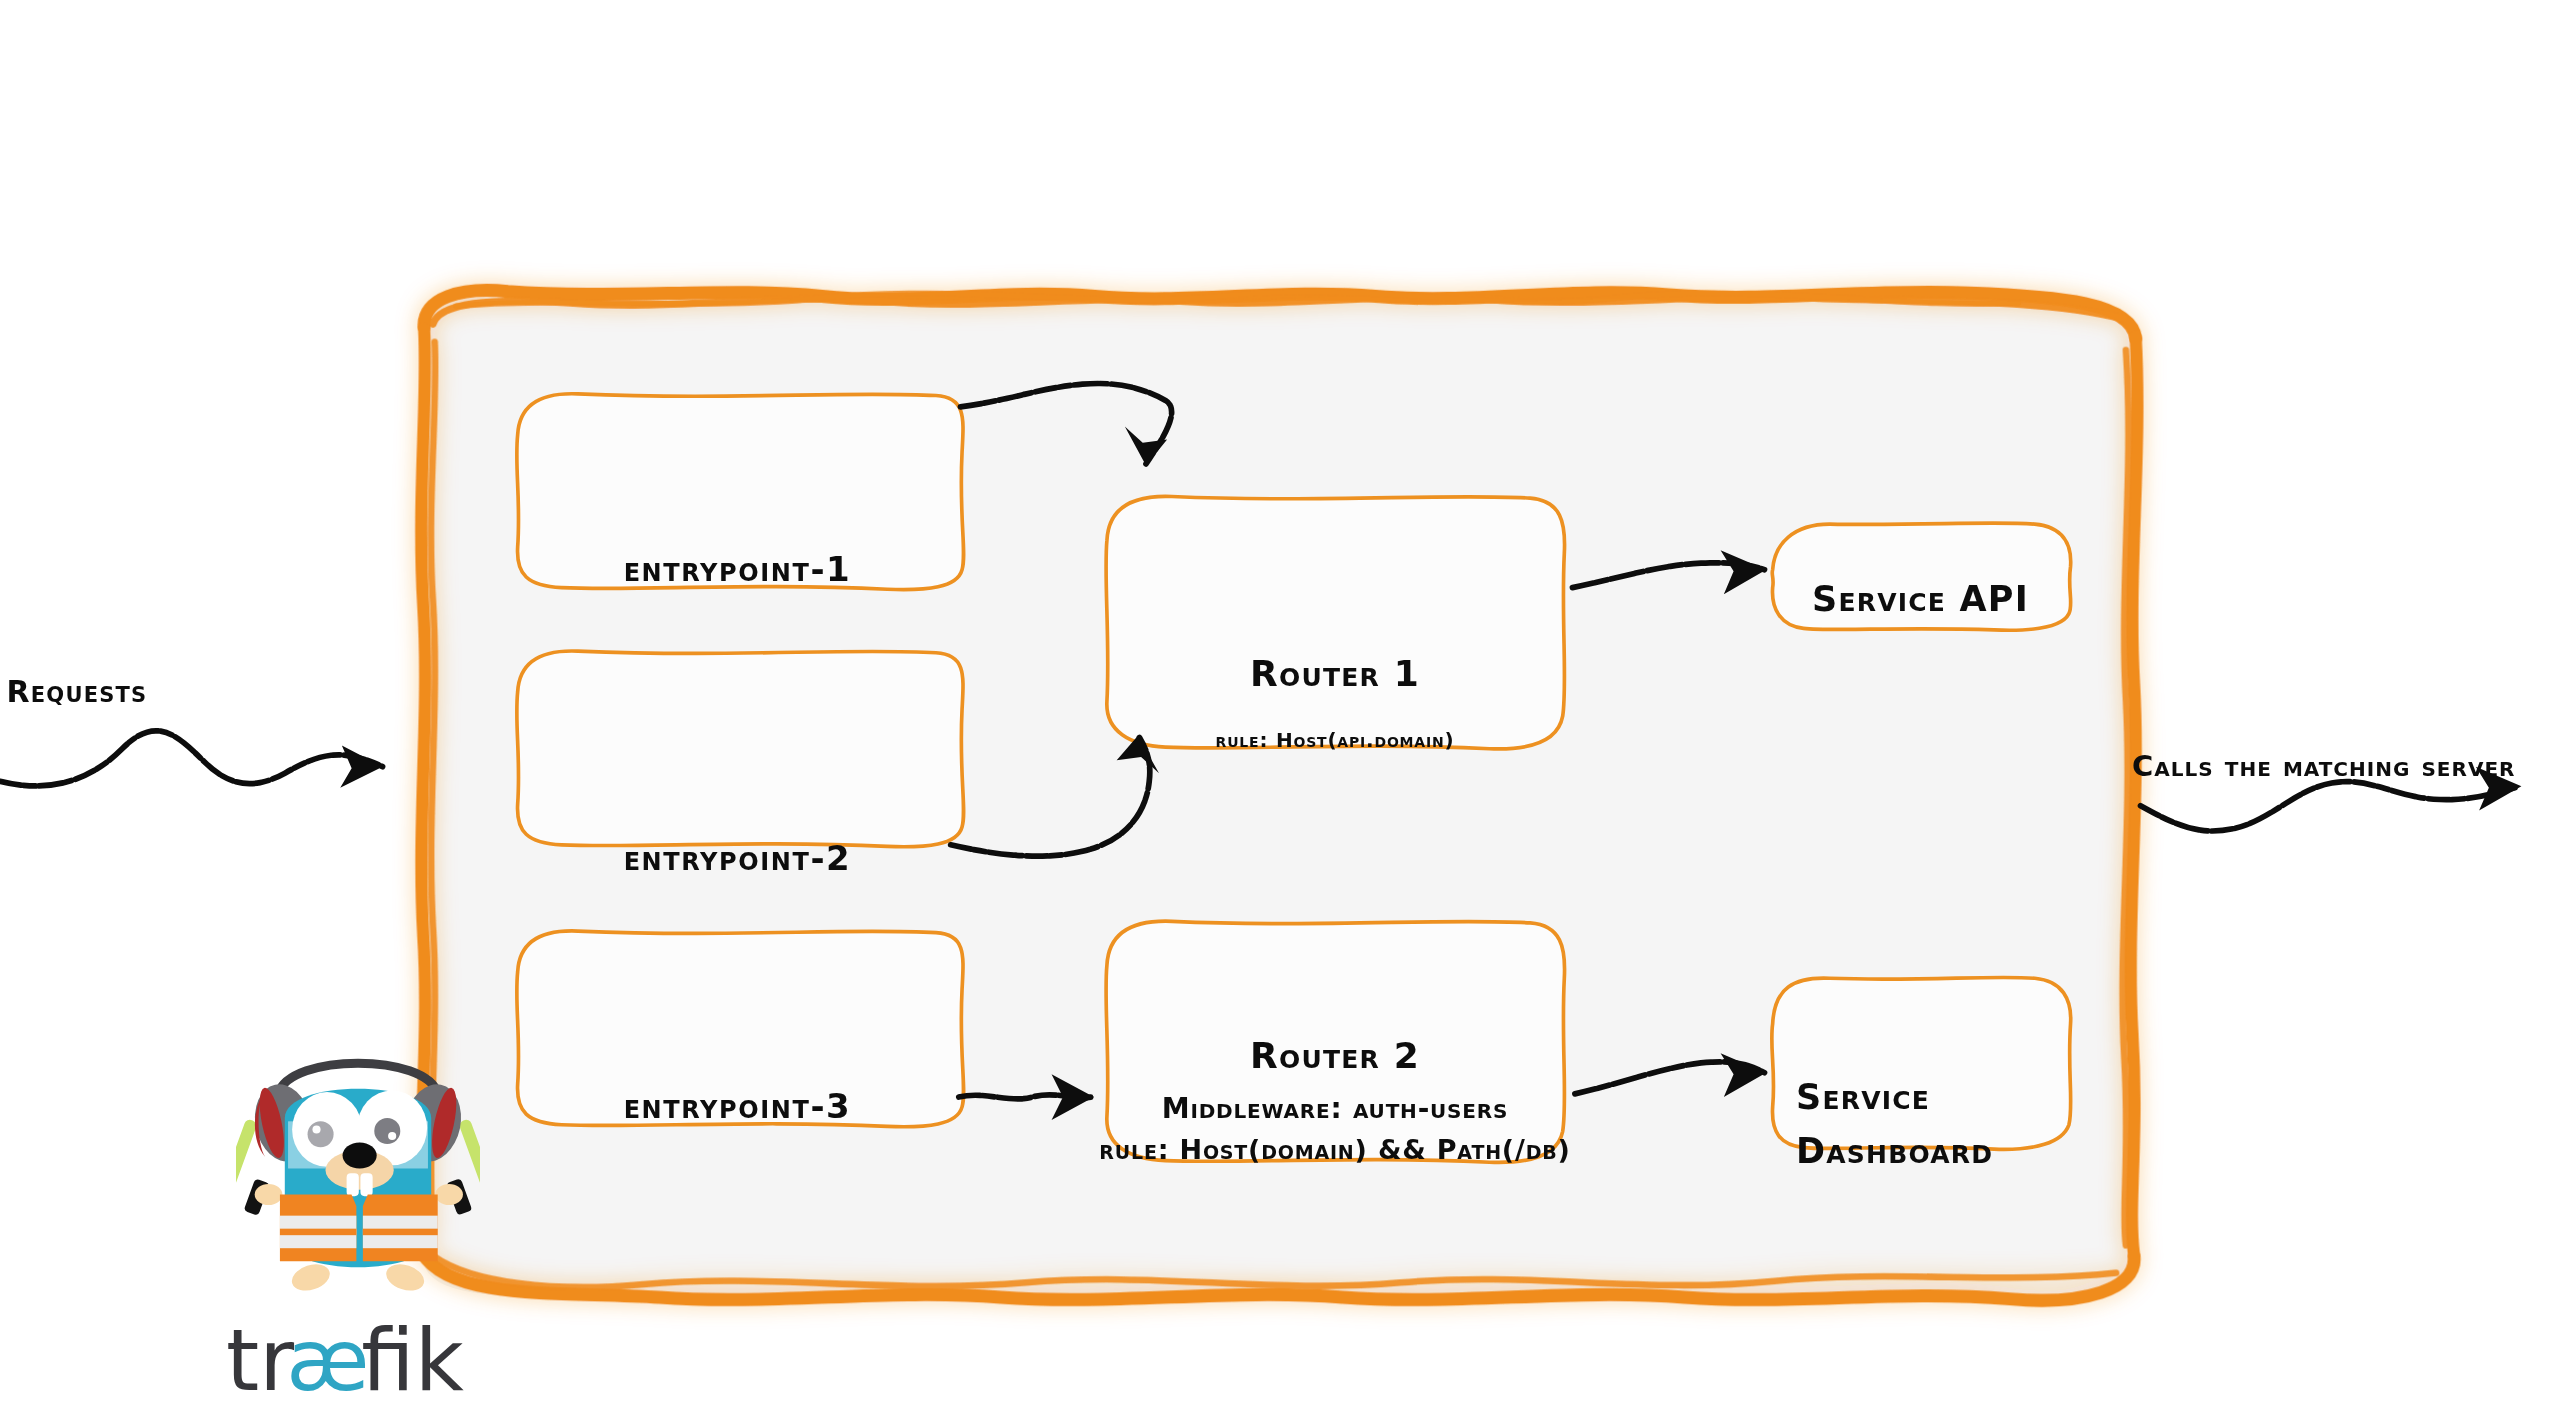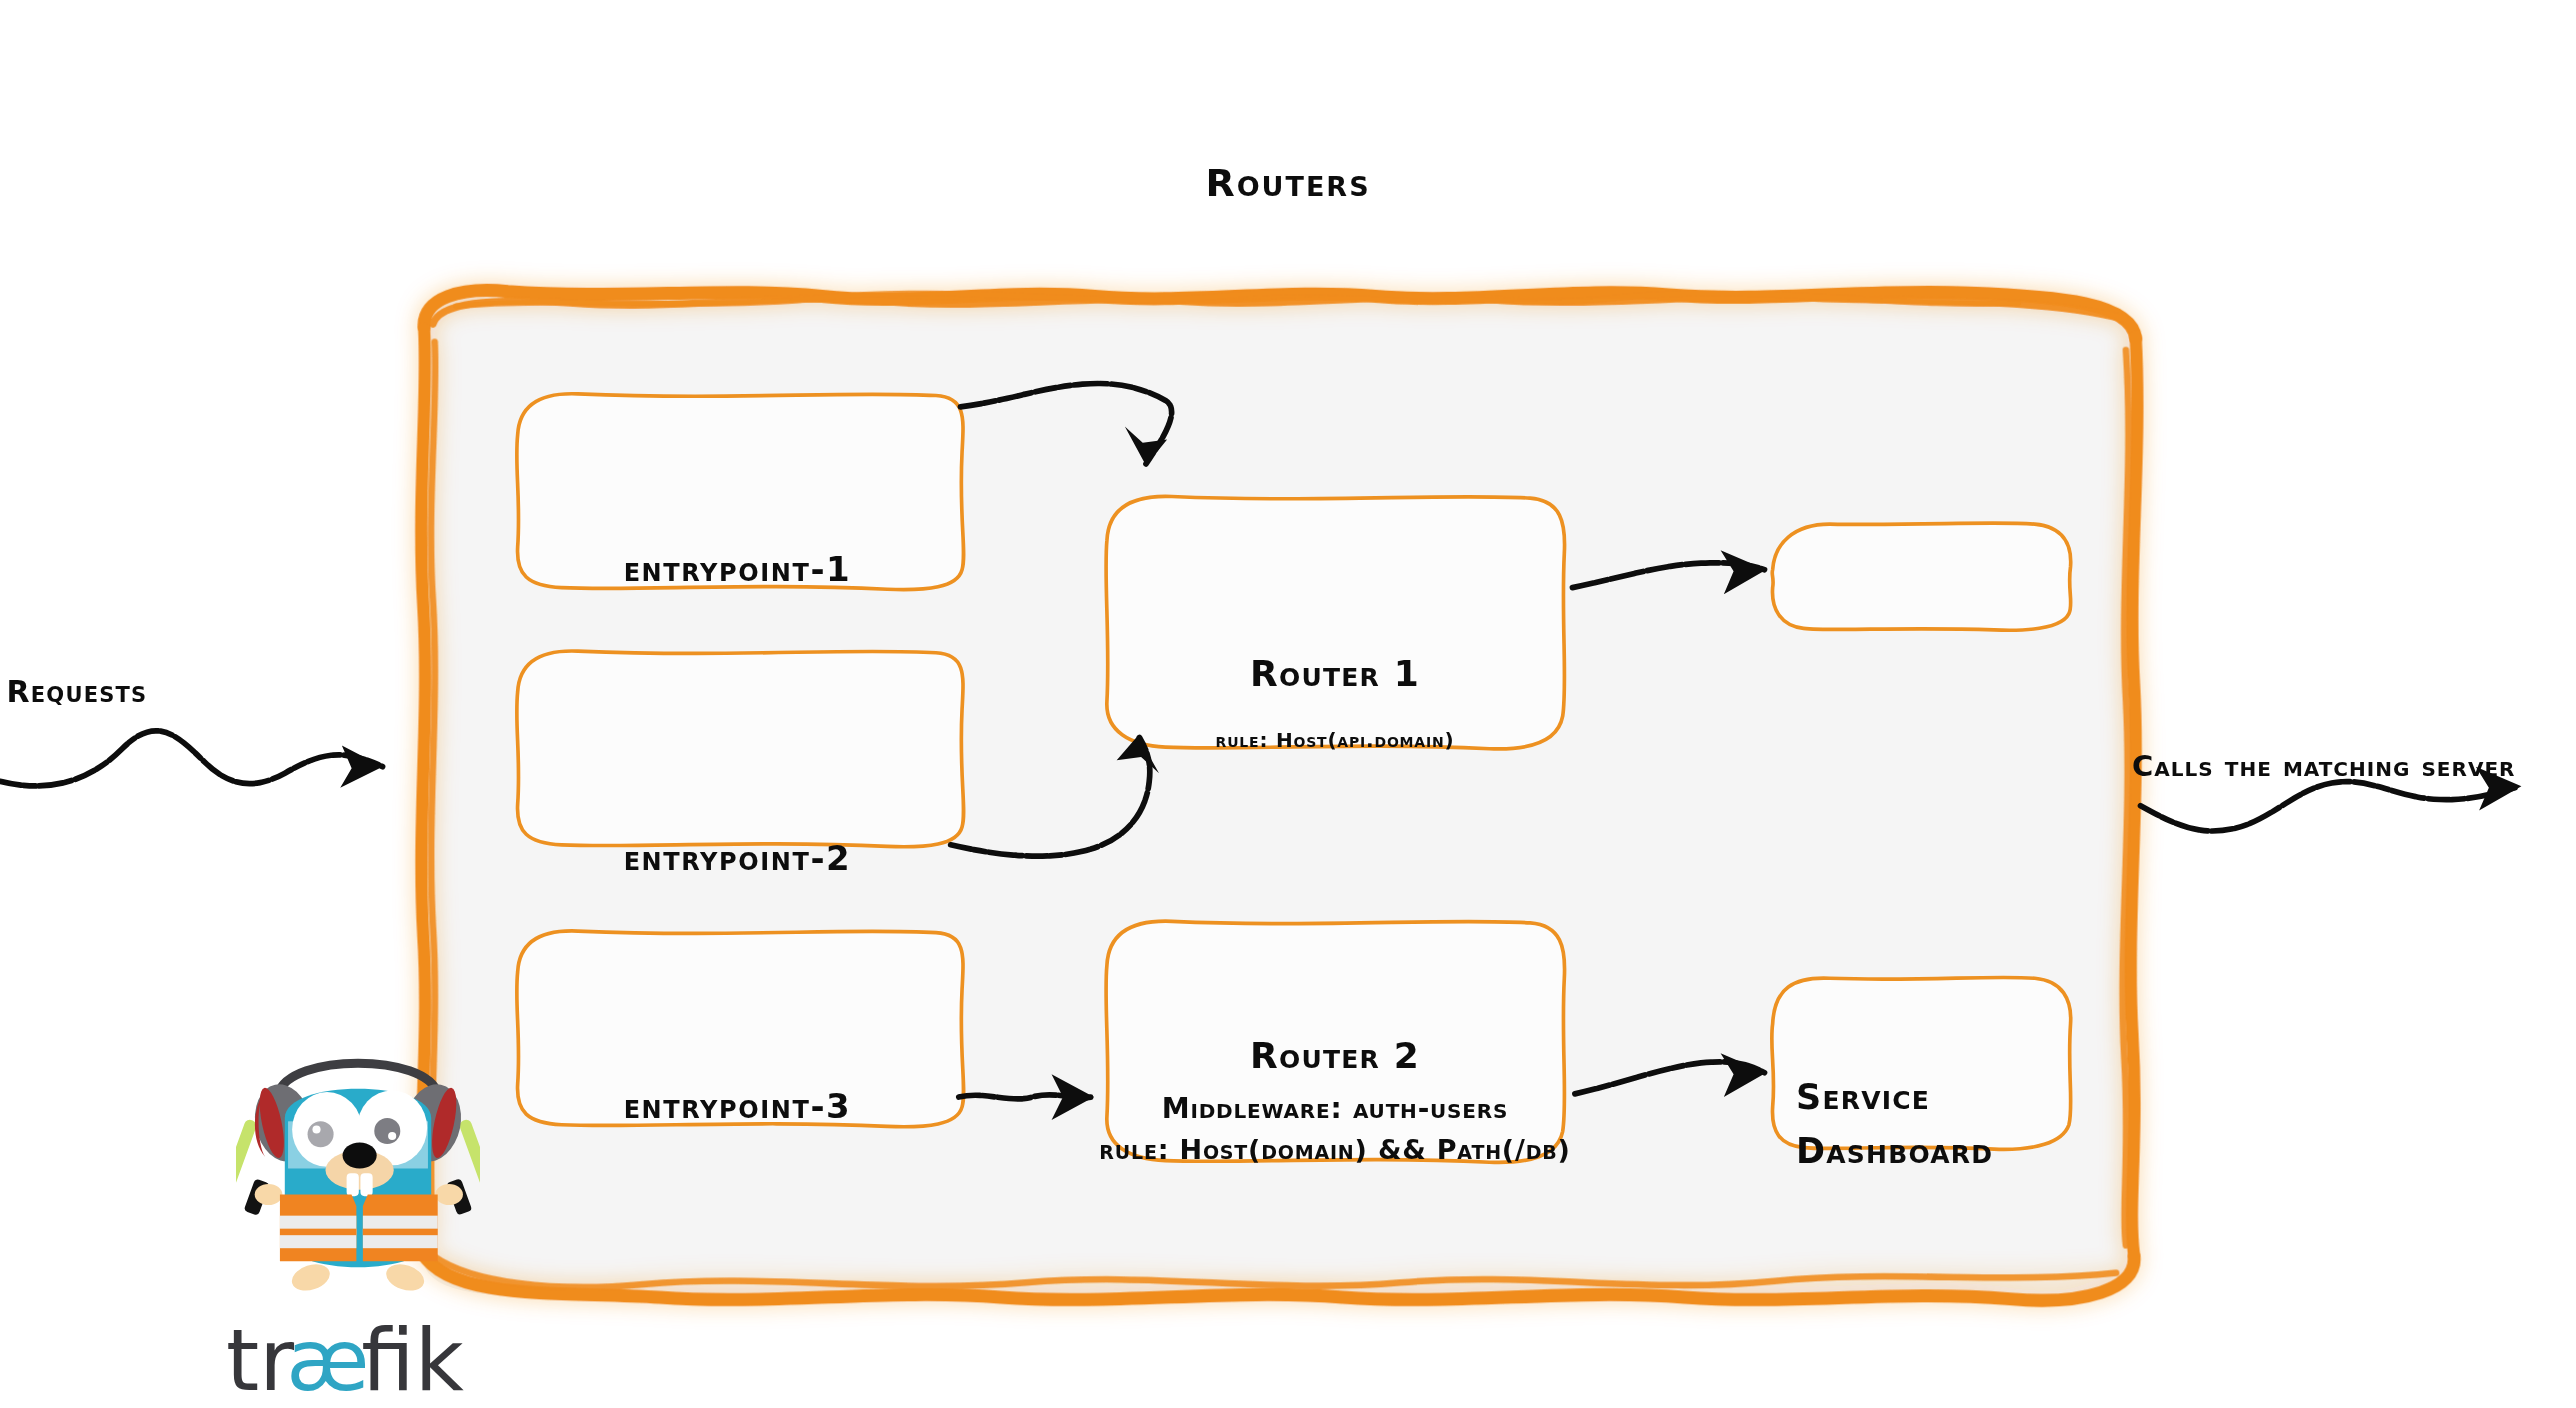--- a/index.html
+++ b/index.html
@@ -95,23 +95,20 @@
   #traefik-wordmark {
     position: absolute; left: -9.8px; top: 272px;
     width: 269px; height: 98px;
   }
 </style>
 </head>
 <body>
 
 <div id="diagram-root">
 
-  <div id="title" class="hand">
-    <span id="title-inner">Routers</span>
-  </div>
 
   <svg class="svg-layer" viewBox="0 0 3165 1730" xmlns="http://www.w3.org/2000/svg">
     <defs>
       <filter id="glow" x="-20%" y="-20%" width="140%" height="140%">
         <feGaussianBlur stdDeviation="13" result="b"></feGaussianBlur>
         <feFlood flood-color="#F08C1E" flood-opacity="0.35" result="c"></feFlood>
         <feComposite in="c" in2="b" operator="in" result="g"></feComposite>
         <feMerge>
             <feMergeNode in="g"></feMergeNode>
             <feMergeNode in="SourceGraphic"></feMergeNode>
@@ -268,20 +265,23 @@
       <div class="hand node-label router-title">Router 1</div>
       <div class="hand node-label router-line">rule: Host(api.domain)</div>
     </div>
 
     <div class="node" id="router-2">
       <div class="hand node-label router-title">Router 2</div>
       <div class="hand node-label router-line">Middleware: auth-users</div>
       <div class="hand node-label router-line rule-small">rule: Host(domain) &amp;&amp; Path(/db)</div>
     </div>
 
+    <div class="node" id="service-api">
+      <div class="hand node-label">Service API</div>
+    </div>
 
     <div class="node" id="service-dashboard">
       <div class="hand node-label">
         <span>Service</span><br>
         <span>Dashboard</span>
       </div>
     </div>
 
     <div class="hand" id="requests-label">Requests</div>
     <div class="hand" id="calls-label">Calls the matching server</div>

